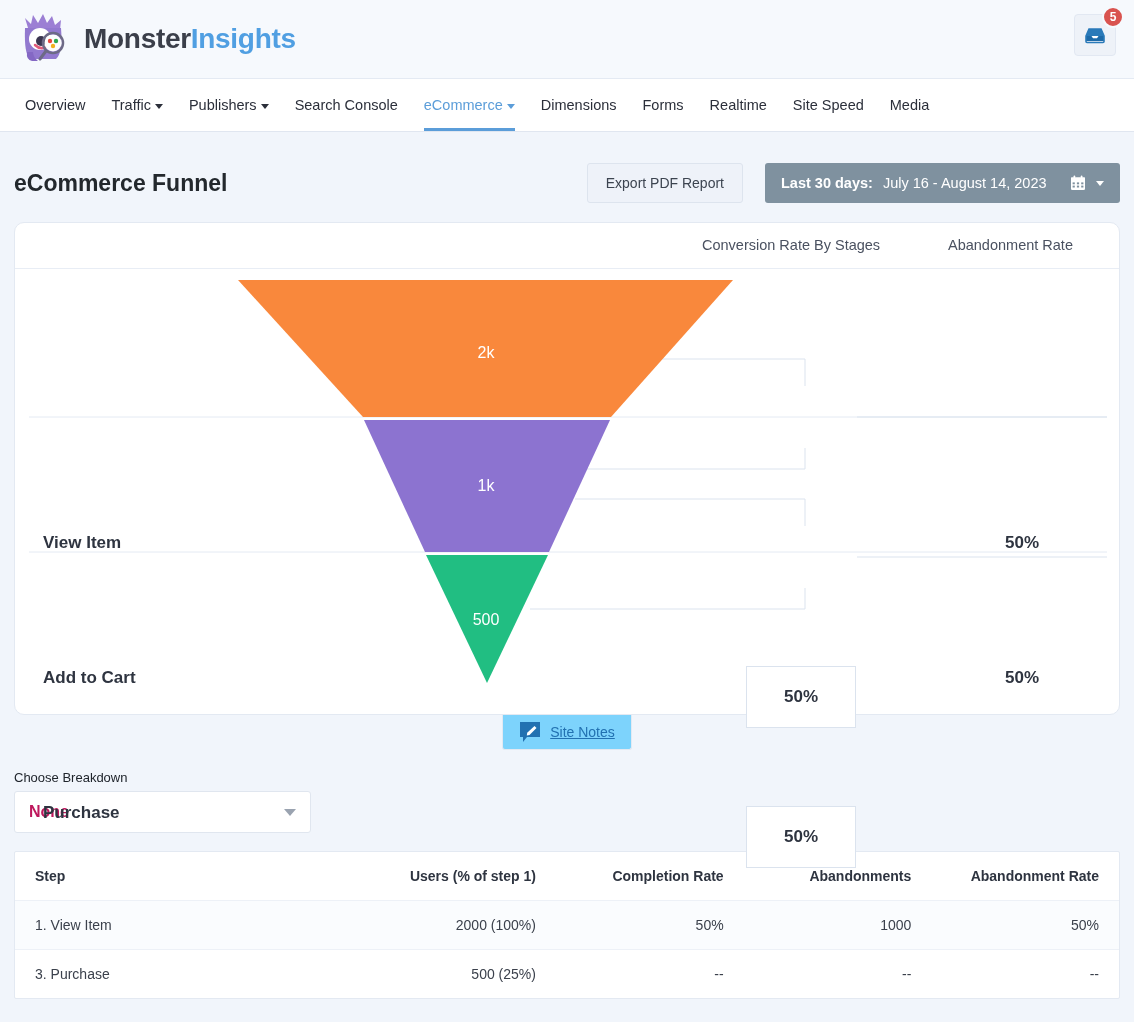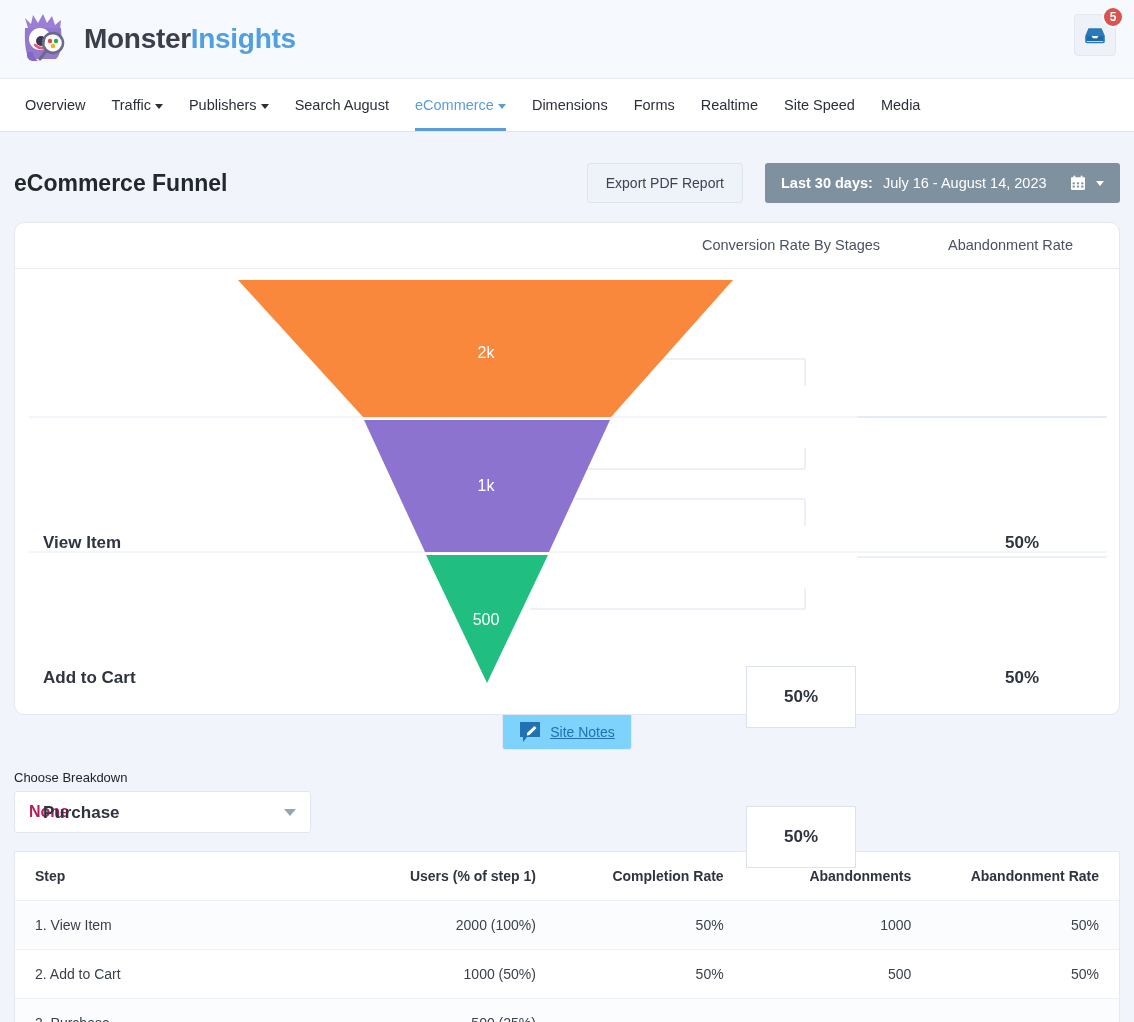--- a/index.html
+++ b/index.html
@@ -217,21 +217,21 @@
   </div>
   <div class="nav-item">
     <span>Traffic</span>
     <span class="caret-down"></span>
   </div>
   <div class="nav-item">
     <span>Publishers</span>
     <span class="caret-down"></span>
   </div>
   <div class="nav-item">
-    <span>Search August</span>
+    <span>Search Console</span>
   </div>
   <div class="nav-item active">
     <span>eCommerce</span>
     <span class="caret-down"></span>
   </div>
   <div class="nav-item">
     <span>Dimensions</span>
   </div>
   <div class="nav-item">
     <span>Forms</span>
@@ -345,27 +345,20 @@
     </thead>
     <tbody>
       <tr>
         <td>1. View Item</td>
         <td>2000 (100%)</td>
         <td>50%</td>
         <td>1000</td>
         <td>50%</td>
       </tr>
       <tr>
-        <td>2. Add to Cart</td>
-        <td>1000 (50%)</td>
-        <td>50%</td>
-        <td>500</td>
-        <td>50%</td>
-      </tr>
-      <tr>
         <td>3. Purchase</td>
         <td>500 (25%)</td>
         <td>--</td>
         <td>--</td>
         <td>--</td>
       </tr>
     </tbody>
   </table>
 </div>
 

